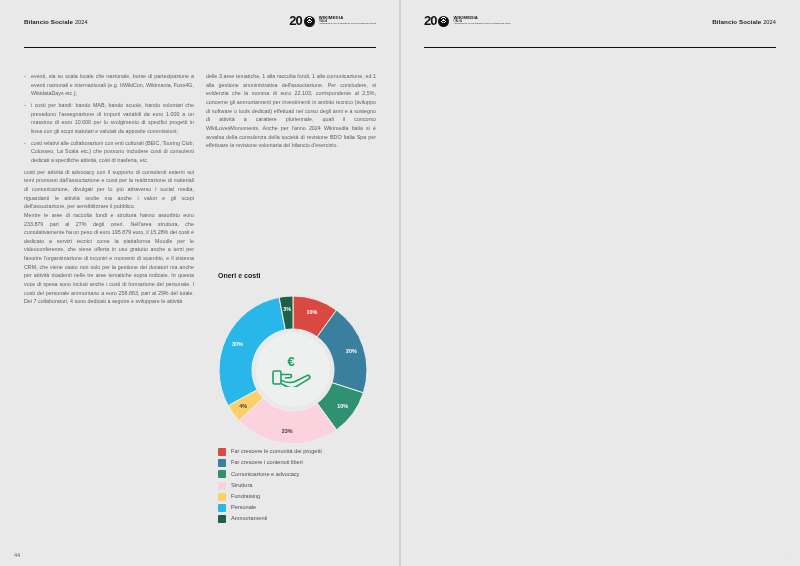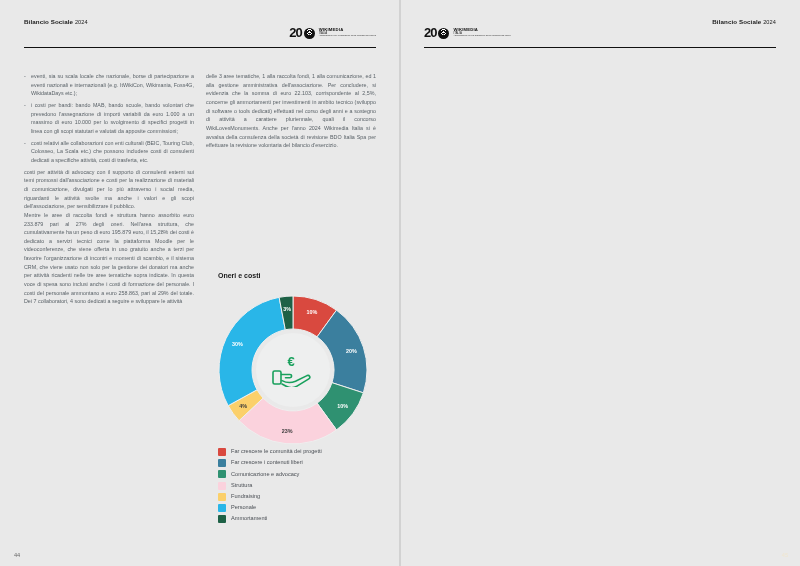--- a/index.html
+++ b/index.html
@@ -18,21 +18,21 @@
   
   .runhead{
     position:absolute;top:14px;left:24px;right:24px;height:22px;
   }
   .runhead .title{
     font-size:6.2px;font-weight:bold;color:#1a1a1a;letter-spacing:.1px;
     position:absolute;left:0;top:4px;
   }
   .runhead .title .yr{font-weight:normal;font-size:5.6px;}
   .runhead.rt .title{right:0;left:auto;}
-  .logo{position:absolute;top:0;display:flex;align-items:center;gap:2px;margin-top:12px;}
+  .logo{position:absolute;top:0;display:flex;align-items:center;gap:2px;}
   .logo.onright{right:0;}
   .logo.onleft{left:0;}
   .logo .mark{font-size:13px;font-weight:bold;color:#111;letter-spacing:-1px;line-height:1;}
   .logo .globe{
     width:11px;height:11px;border-radius:50%;
     background:radial-gradient(circle at 50% 38%, #fff 0 12%, #111 13% 26%, #fff 27% 33%, #111 34% 100%);
     display:inline-block;position:relative;top:1px;
   }
   .logo .wordmark{line-height:1.05;margin-left:2px;}
   .logo .wordmark .w1{font-size:4.2px;font-weight:bold;color:#111;letter-spacing:.2px;display:block;}

